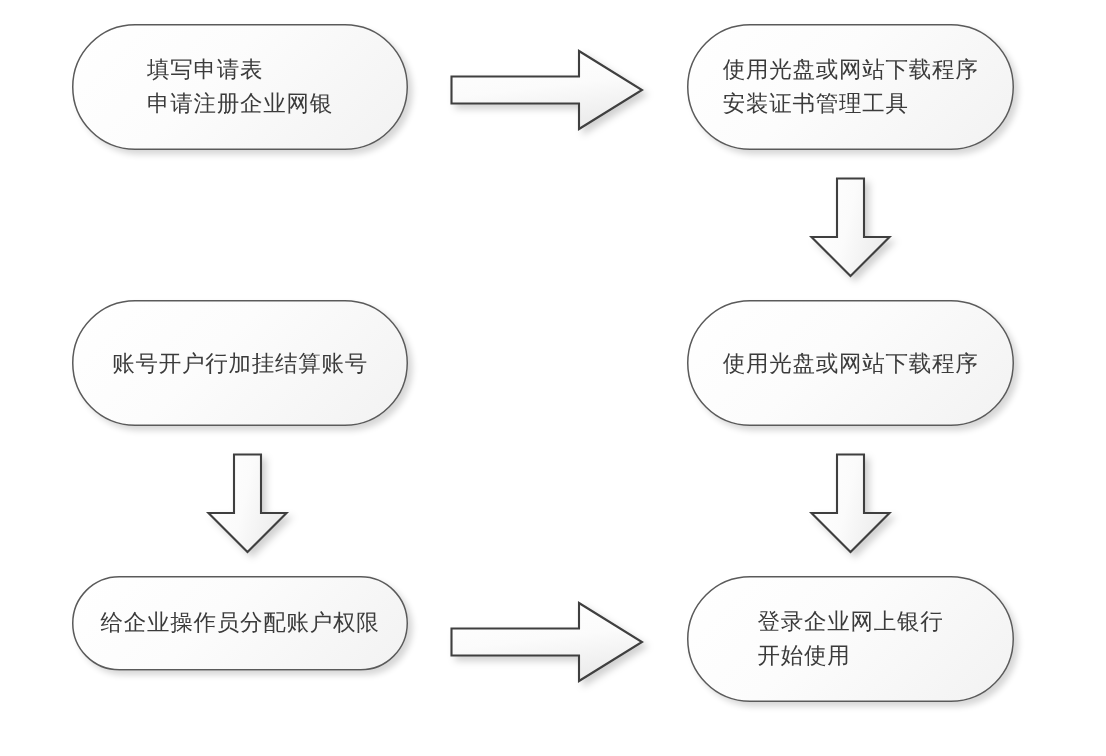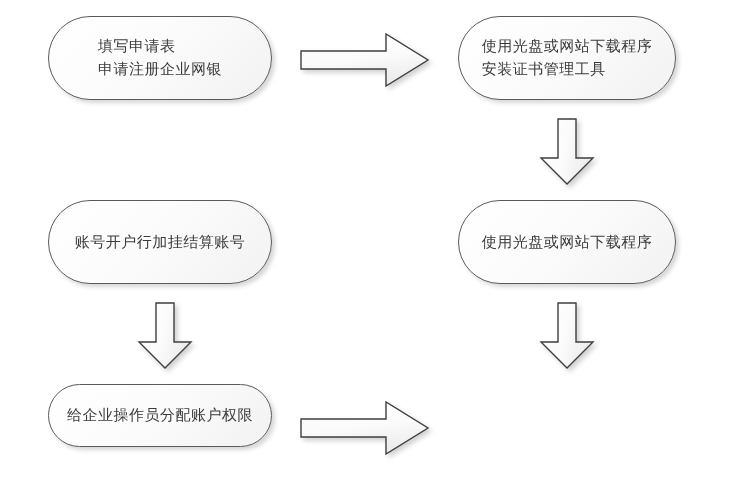--- a/index.html
+++ b/index.html
@@ -77,20 +77,24 @@
   </div>
 
   <div class="node" style="left:458px; top:200px; width:218px; height:84px;">
     <div class="node-label">使用光盘或网站下载程序</div>
   </div>
 
   <div class="node" style="left:48px; top:384px; width:224px; height:63px;">
     <div class="node-label">给企业操作员分配账户权限</div>
   </div>
 
+  <div class="node" style="left:458px; top:384px; width:218px; height:84px;">
+    <div class="node-label">登录企业网上银行
+开始使用</div>
+  </div>
 
   <div class="arrow" style="left:300px; top:32px; width:130px; height:56px;">
     <svg width="130" height="56" viewBox="0 0 130 56" xmlns="http://www.w3.org/2000/svg">
       <defs>
         <linearGradient id="ag1" x1="0" y1="0" x2="0.3" y2="1">
           <stop offset="0%" stop-color="#ffffff"></stop>
           <stop offset="55%" stop-color="#fbfbfb"></stop>
           <stop offset="100%" stop-color="#ededed"></stop>
         </linearGradient>
       </defs>

